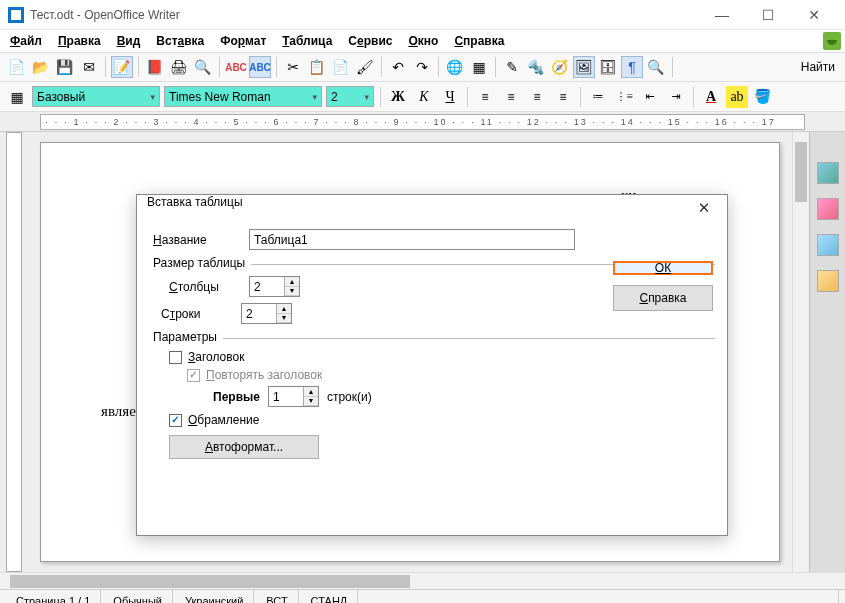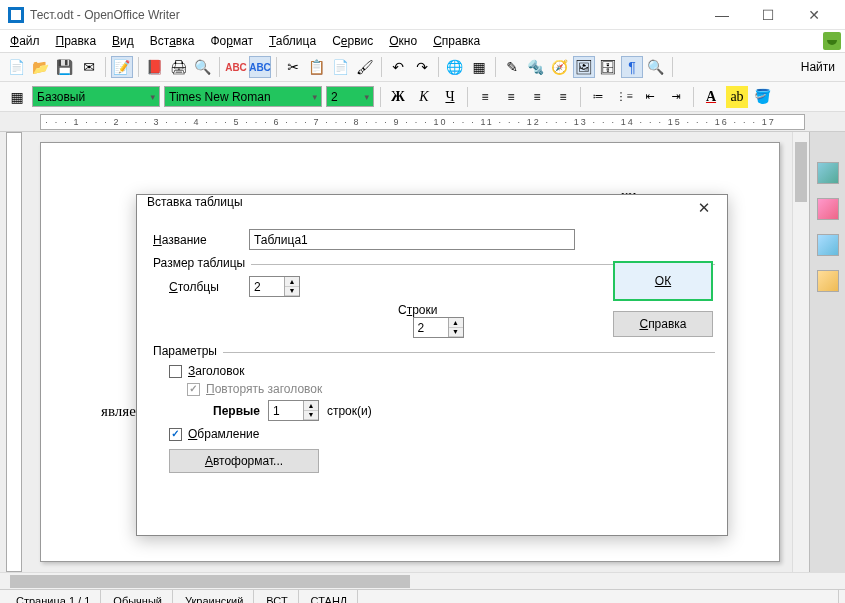--- a/index.html
+++ b/index.html
@@ -6,33 +6,33 @@
   body { font-family: "Segoe UI", Tahoma, sans-serif; font-size: 12px; background: #fff; width: 845px; height: 603px; overflow: hidden; position: relative; }
 
   .titlebar { height: 30px; display: flex; align-items: center; padding: 0 8px; background: #fff; border-bottom: 1px solid #e5e5e5; }
   .titlebar .icon { width: 16px; height: 16px; background: #0b72c4; margin-right: 6px; position: relative; }
   .titlebar .icon::after { content: ""; position: absolute; left:3px; top:3px; width:10px; height:10px; background:#fff; }
   .titlebar .title { color: #555; font-size: 12px; }
   .titlebar .win-controls { margin-left: auto; display: flex; }
   .win-btn { width: 46px; height: 30px; display: flex; align-items: center; justify-content: center; color: #555; font-size: 14px; }
 
   .menubar { height: 22px; display: flex; align-items: center; padding: 0 4px; gap: 4px; font-size: 12px; }
-  .menubar span { padding: 2px 6px; }
+  .menubar span { padding: 2px 6px; font-weight: bold; }
   .menubar span u { text-decoration: underline; }
   .menubar .menu-right { margin-left: auto; width:18px; height:18px; background:#6fb53a; border-radius:2px; position:relative; }
   .menubar .menu-right::after { content:""; position:absolute; left:4px; top:8px; width:10px; height:5px; background:#3a7a12; border-radius:0 0 5px 5px;}
 
   .toolbar { height: 30px; display: flex; align-items: center; padding: 2px 6px; gap: 2px; border-top:1px solid #ddd; border-bottom:1px solid #ddd; background:#f8f8f8; }
   .toolbar .sep { width:1px; height:20px; background:#ccc; margin:0 3px; }
   .tb-btn { width:22px; height:22px; display:flex; align-items:center; justify-content:center; font-size:14px; border:1px solid transparent; }
   .tb-btn.active { border:1px solid #9db8d8; background:#d6e5f5; }
   .tb-find { margin-left:auto; font-size:12px; padding:2px 4px; }
 
   .format-toolbar { height: 30px; display: flex; align-items: center; padding: 2px 6px; gap: 4px; border-bottom:1px solid #ddd; background:#f8f8f8; }
-  .combo { border:1px solid #aaa; background:#22c55e; height:21px; display:flex; align-items:center; padding:0 4px; font-size:12px; position:relative; }
+  .combo { border:1px solid #aaa; background:#5eead4; height:21px; display:flex; align-items:center; padding:0 4px; font-size:12px; position:relative; }
   .combo .arrow { margin-left:auto; font-size:9px; color:#555; padding-left:4px; }
   .combo.style { width:128px; }
   .combo.font { width:158px; }
   .combo.size { width:48px; }
   .fmt-btn { width:22px; height:22px; display:flex; align-items:center; justify-content:center; font-family:"Times New Roman",serif; font-size:14px; border:1px solid transparent;}
   .fmt-sep { width:1px; height:20px; background:#ccc; margin:0 2px; }
 
   .ruler-area { position: relative; height: 20px; background:#eee; border-bottom:1px solid #ccc; }
   .ruler { position:absolute; left:40px; right:40px; top:2px; height:16px; background:#fff; border:1px solid #aaa; font-size:9px; color:#555; overflow:hidden; display:flex; align-items:center; }
 
@@ -68,21 +68,21 @@
   .fieldset-label span { background:#fff; padding-right:6px; position:relative; z-index:1;}
   .fieldset-label::after { content:""; position:absolute; left:0; right:0; top:8px; border-top:1px solid #bbb;}
   .dlg-check { display:flex; align-items:center; gap:6px; margin:4px 0 4px 16px;}
   .dlg-check.indent2 { margin-left:34px; color:#888;}
   .chk { width:13px; height:13px; border:1px solid #666; display:inline-flex; align-items:center; justify-content:center; font-size:10px; background:#fff;}
   .chk.checked::after { content:"✓"; color:#0066cc; font-weight:bold; line-height:1;}
   .chk.disabled { border-color:#aaa; }
   .chk.disabled.checked::after { color:#999;}
   .dlg-btn-col { position:absolute; right:14px; top:36px; display:flex; flex-direction:column; gap:10px;}
   .dlg-btn { width:100px; height:26px; border:1px solid #adadad; background:#e1e1e1; font-size:12px; display:flex; align-items:center; justify-content:center;}
-  .dlg-btn.primary { border:2px solid #22c55e; background:#e5f1fb; height:40px;text-decoration:underline;}
+  .dlg-btn.primary { border:2px solid #f97316; background:#e5f1fb; height:14px;text-decoration:underline;}
   .dlg-autofmt { width:150px; height:24px; border:1px solid #adadad; background:#e1e1e1; font-size:12px; display:flex; align-items:center; justify-content:center; margin-top:8px; margin-left:16px;}
 </style>
 </head>
 <body>
 
 <div class="titlebar">
   <div class="icon"></div>
   <div class="title">Тест.odt - OpenOffice Writer</div>
   <div class="win-controls">
     <div class="win-btn">—</div>
@@ -230,21 +230,21 @@
     <div class="dlg-row" style="margin-left:16px;">
       <div class="dlg-label" style="width:80px;"><u>С</u>толбцы</div>
       <div class="dlg-spin">
         <input value="2" style="">
         <div class="spbtns">
             <div>▲</div>
             <div>▼</div>
           </div>
       </div>
     </div>
-    <div class="dlg-row" style="margin-left:8px;flex-direction:column;">
+    <div class="dlg-row" style="margin-left:8px;">
       <div class="dlg-label" style="width:80px;">С<u>т</u>роки</div>
       <div class="dlg-spin">
         <input value="2" style="">
         <div class="spbtns">
             <div>▲</div>
             <div>▼</div>
           </div>
       </div>
     </div>
 

